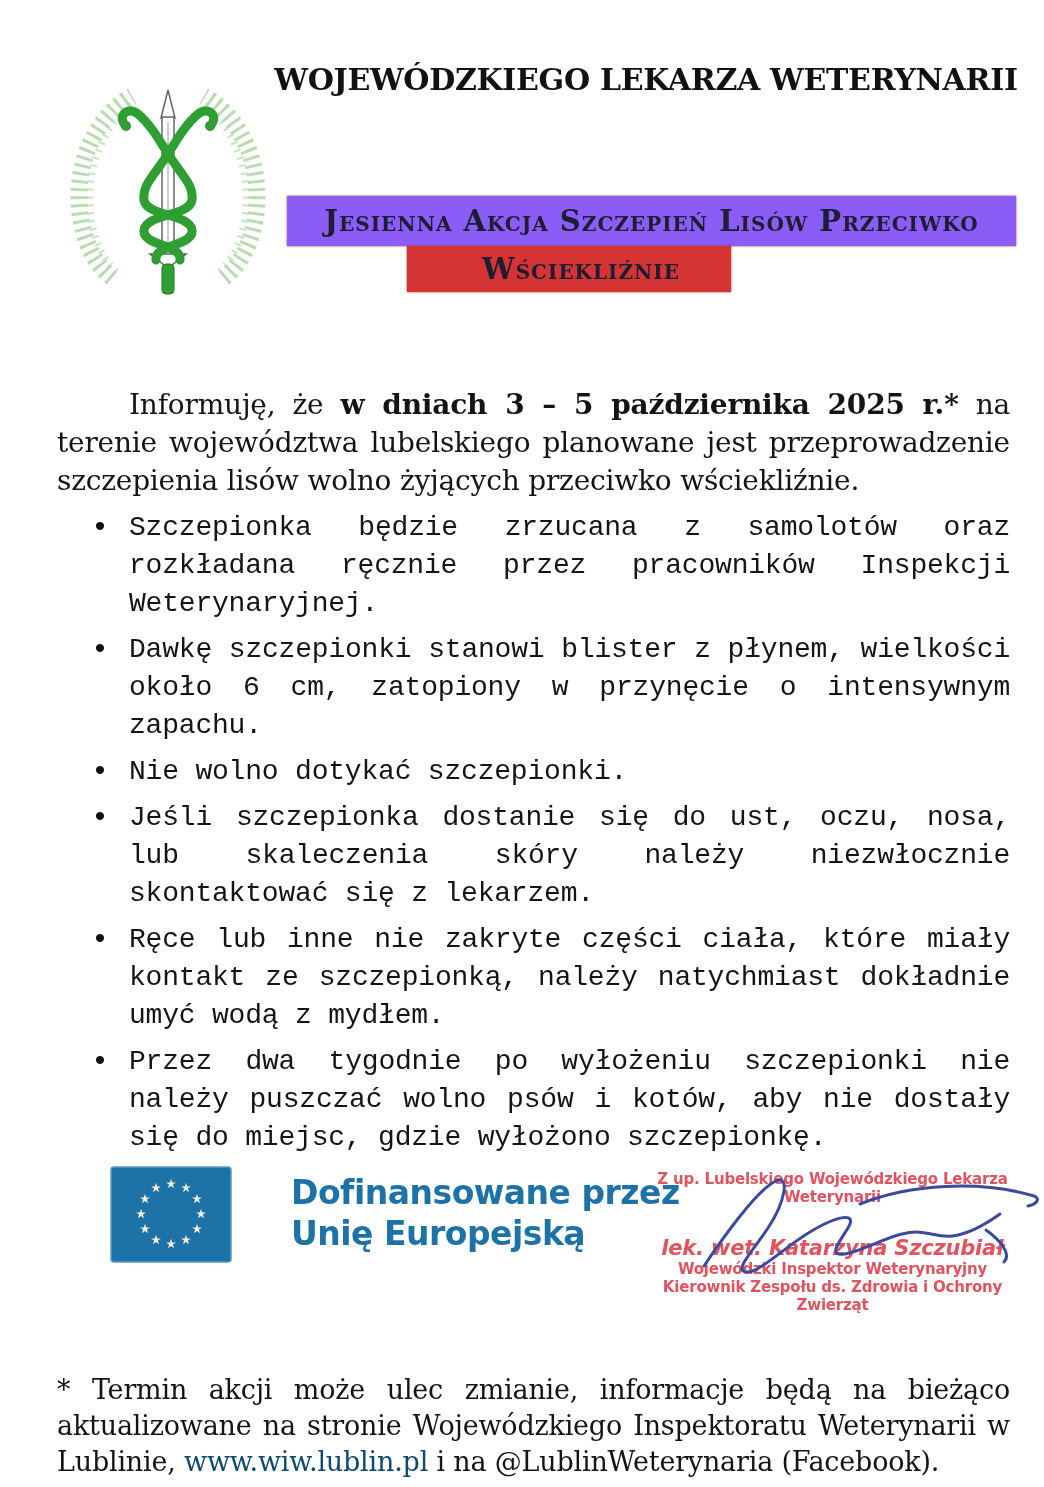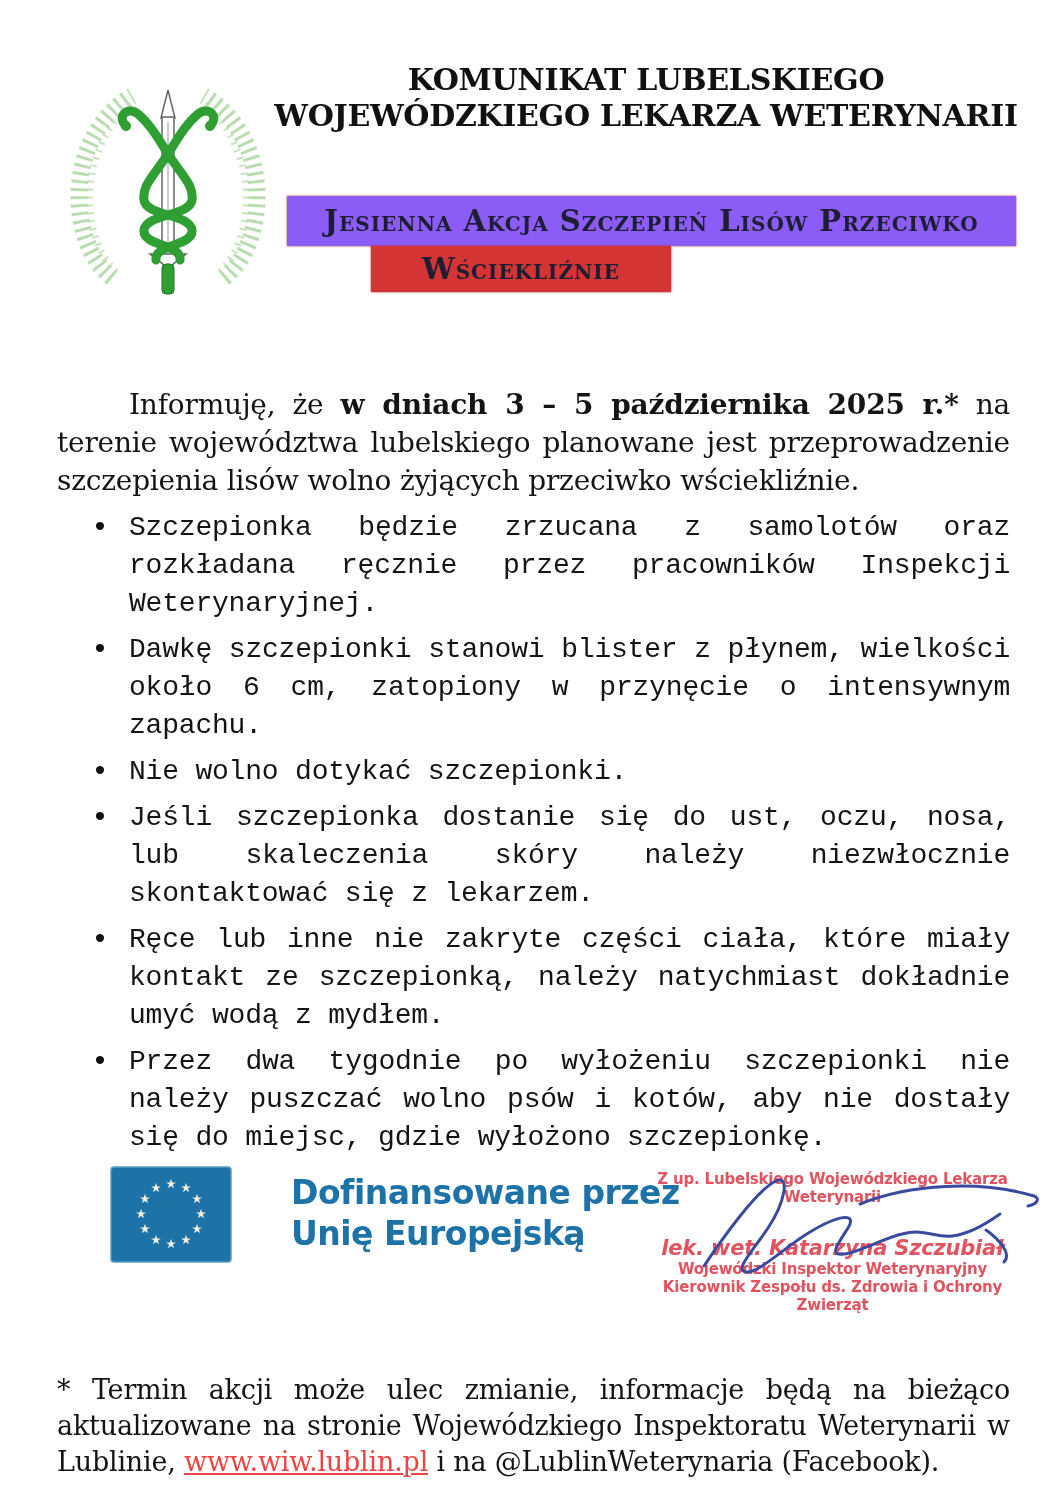--- a/index.html
+++ b/index.html
@@ -14,23 +14,23 @@
     font-weight:bold;font-size:30px;line-height:36px;letter-spacing:-0.3px;color:#111;
   }
   
   .banner{position:absolute;left:287px;top:196px;width:729px;
     font-variant:small-caps;font-weight:bold;color:#1d1d33;}
   .banner-line1{
     background:#8b5cf6;height:50px;display:flex;align-items:center;justify-content:center;
     font-size:29px;letter-spacing:1px;box-shadow:0 0 2px #b52a2a;
   }
   .banner-line2{
-    background:#d43434;height:46px;width:300px;margin-left:84px;
+    background:#d43434;height:46px;width:300px;margin-left:120px;
     display:flex;align-items:center;justify-content:center;
-    font-size:29px;letter-spacing:1px;box-shadow:0 0 2px #b52a2a;
+    font-size:29px;letter-spacing:1px;box-shadow:0 0 2px #b52a2a;padding-left:24px;
   }
   
   .content{
     position:absolute;left:57px;top:378px;width:953px;
     font-size:28px;line-height:38px;text-align:justify;letter-spacing:-0.2px;
   }
   .intro{margin:8px 0 9px 0;text-indent:72px;}
   .intro b{font-weight:bold;}
   ul.points{margin:0;padding:0;list-style:none;font-family:Liberation Mono, monospace;}
   ul.points li{position:relative;padding-left:72px;margin-bottom:8px;}
@@ -53,21 +53,21 @@
   .stamp-line1{font-size:15px;line-height:18px;margin-bottom:30px;letter-spacing:-0.2px;}
   .stamp-line2{font-size:21px;line-height:24px;font-style:italic;letter-spacing:-0.2px;}
   .stamp-line3{font-size:15px;line-height:18px;letter-spacing:-0.2px;}
   .stamp-line4{font-size:15px;line-height:18px;letter-spacing:-0.2px;}
   .signature{position:absolute;left:690px;top:1170px;width:354px;height:112px;pointer-events:none;}
   
   .footnote{
     position:absolute;left:57px;top:1372px;width:953px;
     font-size:27px;line-height:36px;text-align:justify;letter-spacing:-0.2px;
   }
-  .footnote a{color:#ef4444;text-decoration:underline;cursor:pointer;}
+  .footnote a{color:#0c4a6e;cursor:pointer;}
 </style>
 </head>
 <body>
 
 <div class="logo-wrap">
   <svg viewBox="0 0 196 222" width="196" height="222">
 
     <g fill="none" stroke="#b9ddb0">
       <path d="M 42,196 C 8,168 2,112 16,72 C 26,44 44,24 62,14" stroke-width="17" stroke-dasharray="3 5"></path>
       <path d="M 154,196 C 188,168 194,112 180,72 C 170,44 152,24 134,14" stroke-width="17" stroke-dasharray="3 5"></path>
@@ -86,21 +86,20 @@
     <g fill="none" stroke="#2f9e33" stroke-width="9" stroke-linecap="round">
       <path d="M 56,44 C 46,34 58,24 68,32 C 80,42 88,56 98,72 C 114,96 124,104 122,118 C 120,134 76,132 74,148 C 72,164 112,162 110,178"></path>
       <path d="M 140,44 C 150,34 138,24 128,32 C 116,42 108,56 98,72 C 82,96 72,104 74,118 C 76,134 120,132 122,148 C 124,164 84,162 86,178"></path>
       <circle cx="56" cy="44" r="5" fill="#2f9e33" stroke="none"></circle>
       <circle cx="140" cy="44" r="5" fill="#2f9e33" stroke="none"></circle>
     </g>
   </svg>
 </div>
 
 <div class="header-title">
-  <div>KOMUNIKAT LUBELSKIEGO</div>
   <div>WOJEWÓDZKIEGO LEKARZA WETERYNARII</div>
 </div>
 
 <div class="banner">
   <div class="banner-line1">Jesienna Akcja Szczepień Lisów Przeciwko</div>
   <div class="banner-line2">Wściekliźnie</div>
 </div>
 
 <div class="content">
   <p class="intro"><span>Informuję, że </span><b>w dniach 3 – 5 października 2025 r.*</b><span> na terenie województwa lubelskiego planowane jest przeprowadzenie szczepienia lisów wolno żyjących przeciwko wściekliźnie.</span></p>

